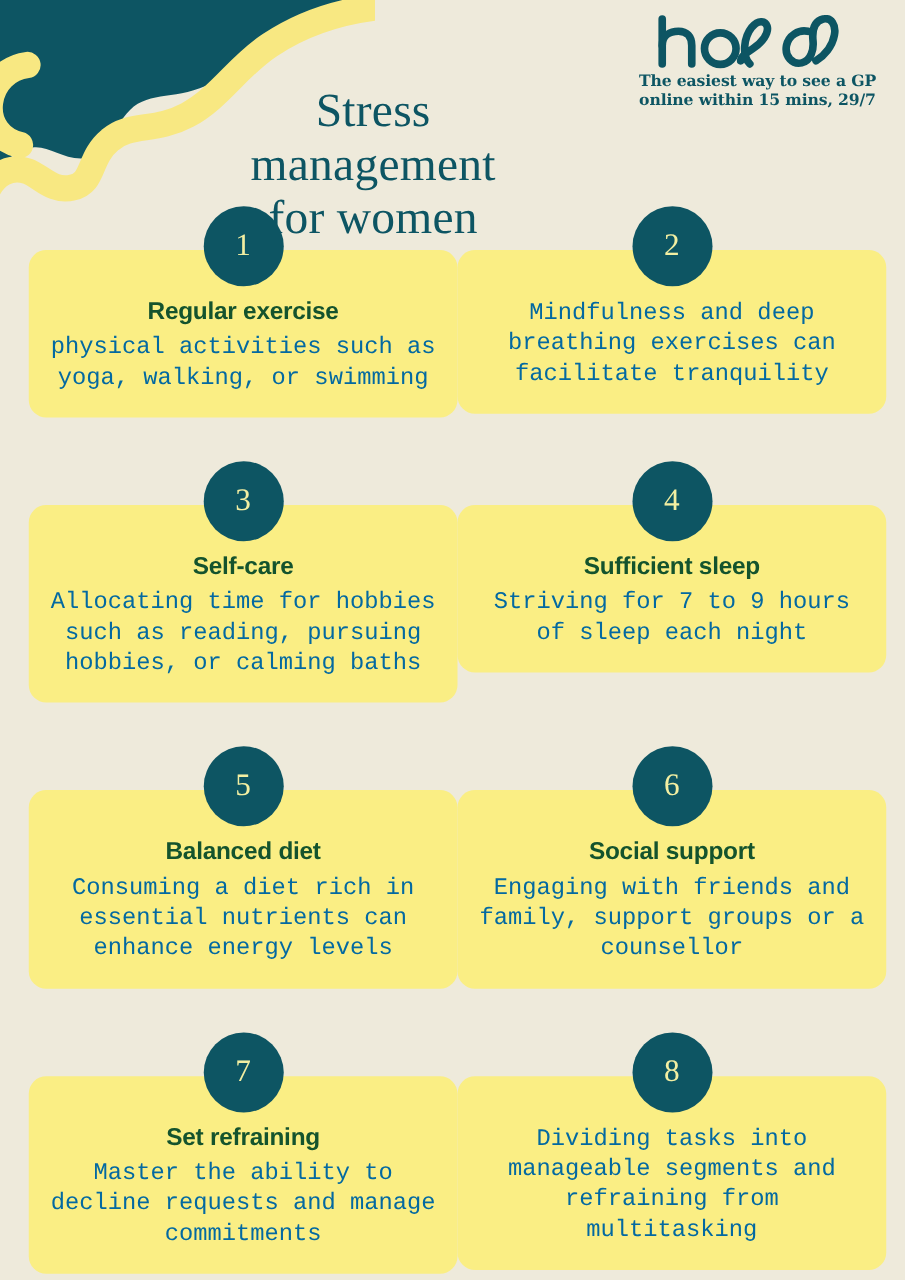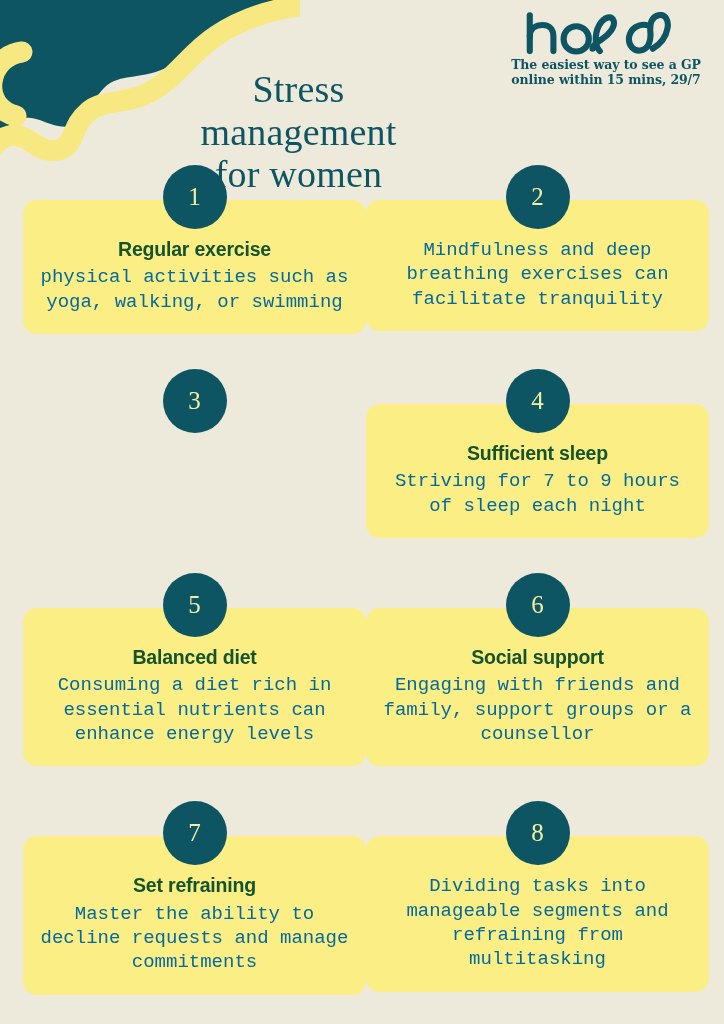--- a/index.html
+++ b/index.html
@@ -195,20 +195,24 @@
 
   <div class="card r1">
     <div class="card-badge">2</div>
     <div class="card-body">
       <div class="card-text">Mindfulness and deep breathing exercises can facilitate tranquility</div>
     </div>
   </div>
 
   <div class="card r2">
     <div class="card-badge">3</div>
+    <div class="card-body">
+      <div class="card-title">Self-care</div>
+      <div class="card-text">Allocating time for hobbies such as reading, pursuing hobbies, or calming baths</div>
+    </div>
   </div>
 
   <div class="card r2">
     <div class="card-badge">4</div>
     <div class="card-body">
       <div class="card-title">Sufficient sleep</div>
       <div class="card-text">Striving for 7 to 9 hours of sleep each night</div>
     </div>
   </div>
 

